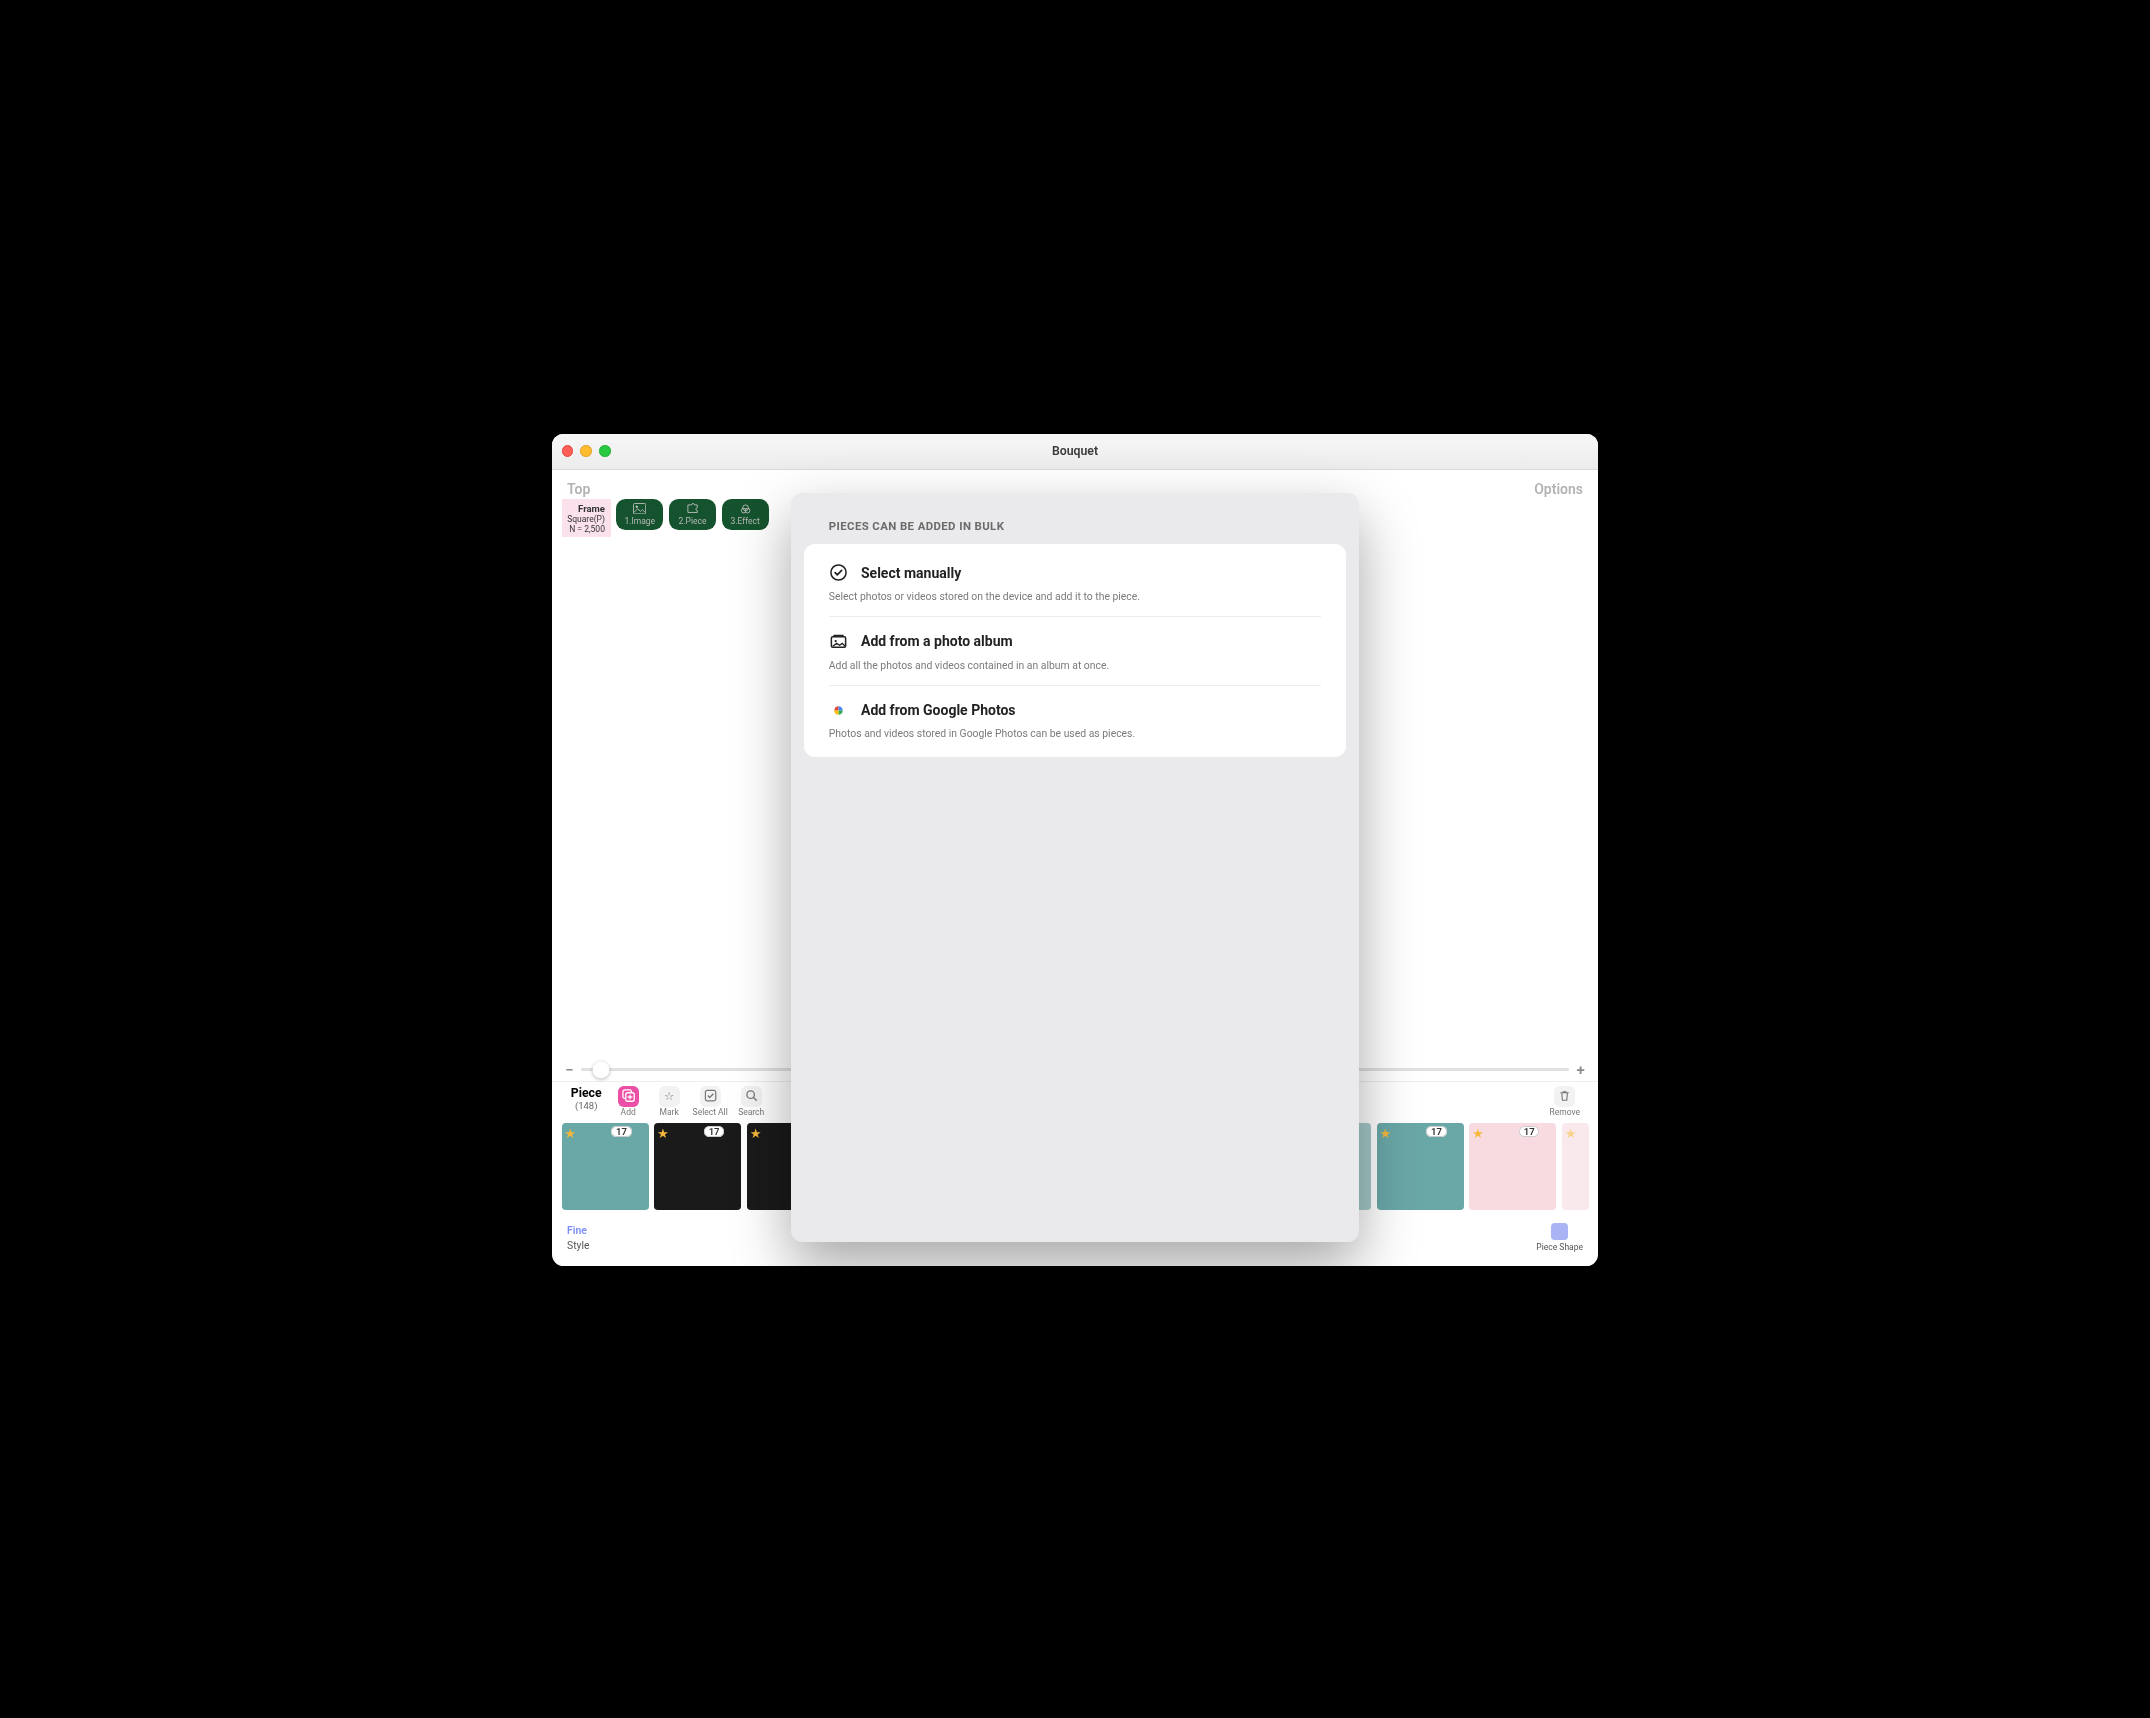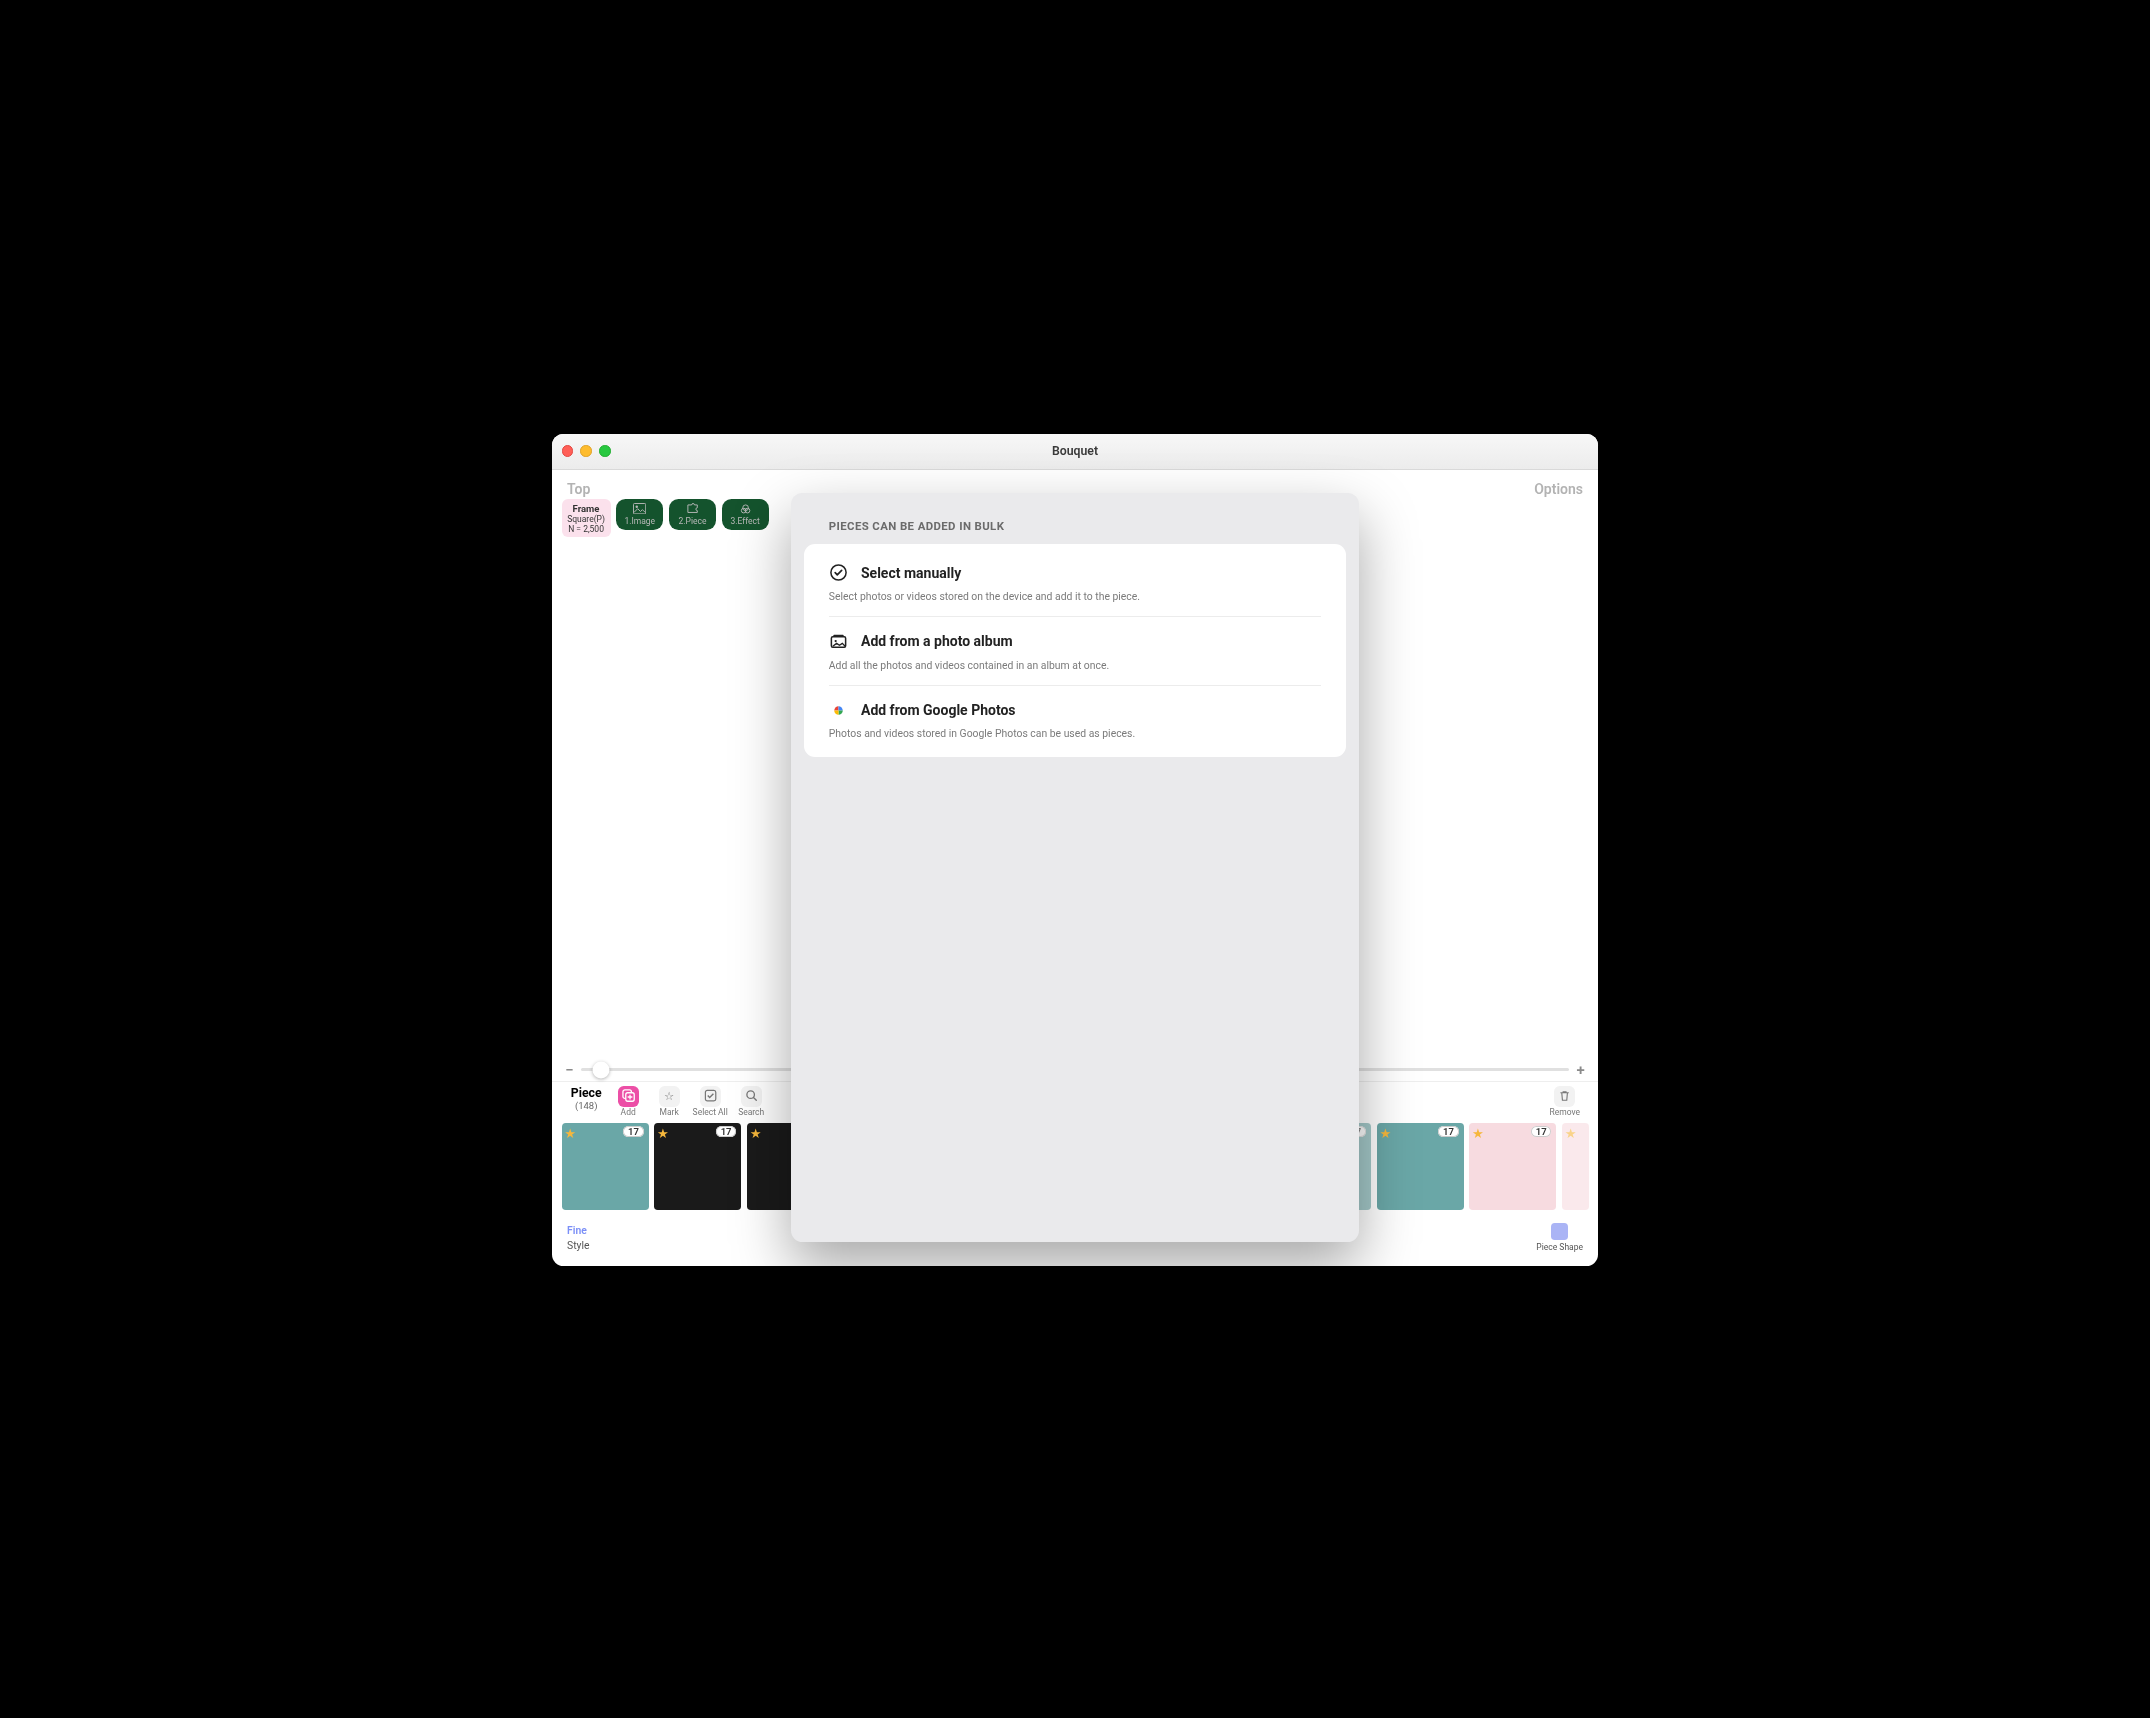--- a/index.html
+++ b/index.html
@@ -11,21 +11,21 @@
   .traffic{display:flex;gap:7.6px;}
   .dot{width:11.4px;height:11.4px;border-radius:50%;}
   .dot.red{background:#ff5f57;border:0.9px solid #e24640;}
   .dot.yellow{background:#febc2e;border:0.9px solid #dfa023;}
   .dot.green{background:#28c840;border:0.9px solid #1dad2c;}
   .title{position:absolute;left:0;right:0;text-align:center;font-size:12.3px;font-weight:600;color:#3a3a3a;}
   .toprow{display:flex;justify-content:space-between;align-items:center;padding:11.4px 15px 1.9px;text-align:center;}
   .toprow .left{font-size:14px;font-weight:600;color:#b3b3b3;}
   .toprow .right{font-size:14px;font-weight:600;color:#b3b3b3;}
   .chips{display:flex;align-items:flex-start;gap:5.7px;padding:0 9.5px 5.7px;}
-  .framechip{background:#fbe1ec;border-radius:6px;padding:3.8px 5.7px;text-align:center;min-width:49px;}
+  .framechip{background:#fbe1ec;border-radius:0;padding:3.8px 5.7px;text-align:right;min-width:49px;}
   .framechip .t{font-size:9.5px;font-weight:700;color:#333;}
   .framechip .s{font-size:8.5px;color:#333;}
   .pill{display:flex;flex-direction:column;align-items:center;justify-content:center;background:#14532d;border-radius:9.5px;padding:3.8px 7.6px;min-width:47px;color:#b8b8b8;}
   .pill .i{font-size:12.3px;line-height:1;}
   .pill .l{font-size:8.5px;margin-top:1.9px;}
   .canvas{flex:1 1 auto;}
   .slider{display:flex;align-items:center;gap:7.6px;padding:0 13.2px 1.9px;}
   .slider .minus,.slider .plus{color:#8a8a8a;font-size:15px;font-weight:600;}
   .track{flex:1;height:2.8px;background:#e0e0e0;border-radius:1.9px;position:relative;}
   .thumb{position:absolute;left:2%;top:50%;transform:translate(-50%,-50%);width:17px;height:17px;border-radius:50%;background:#fff;box-shadow:0 0.9px 3.8px rgba(0,0,0,.3);}
@@ -36,21 +36,21 @@
   .tbtn{display:flex;flex-direction:column;align-items:center;min-width:40px;color:#777;}
   .tbtn .ic{width:21px;height:21px;border-radius:5.7px;background:#f2f2f2;display:flex;align-items:center;justify-content:center;font-size:11.4px;color:#777;}
   .tbtn.add .ic{background:#ec4fa6;color:#fff;}
   .tbtn .lbl{font-size:8.5px;margin-top:0.9px;}
   .piecebar .spacer{flex:1;}
   .thumbs{display:flex;gap:5.7px;padding:3.8px 9.5px 7.6px;overflow:hidden;}
   .th{position:relative;width:87px;height:87px;border-radius:3.8px;background:#1a1a1a;flex:0 0 auto;}
   .th.teal{background:#6aa7a7;}
   .th.pink{background:#f7dbe0;}
   .th .star{position:absolute;top:2.8px;left:2.8px;color:#f6b73c;font-size:13.2px;}
-  .th .badge{position:absolute;top:2.8px;right:5px;background:#fff;border-radius:8.5px;padding:0 4.7px;font-size:9.5px;font-weight:600;color:#333;box-shadow:0 0 0 0.9px #ccc inset;}
+  .th .badge{position:absolute;top:2.8px;right:17px;background:#fff;border-radius:8.5px;padding:0 4.7px;font-size:9.5px;font-weight:600;color:#333;box-shadow:0 0 0 0.9px #ccc inset;}
   .th.ghost{opacity:.6;width:26.5px;}
   .bottomrow{display:flex;justify-content:space-between;align-items:flex-end;padding:5.7px 15px 13.2px;}
   .bottomrow .l1{font-size:10.4px;color:#7b8ff7;font-weight:600;}
   .bottomrow .l2{font-size:10.4px;color:#555;margin-top:1.9px;}
   .shape{display:flex;flex-direction:column;align-items:center;}
   .shape .sq{width:17px;height:17px;border-radius:3.8px;background:#aab4f5;}
   .shape .lbl{font-size:8.5px;color:#555;margin-top:1.9px;}
   .pinkstub{position:absolute;left:50%;transform:translateX(-50%);bottom:26.5px;width:76px;height:15px;border-radius:9.5px;background:#d94fa0;pointer-events:none;}
   
   .modal{position:absolute;left:50%;top:59px;transform:translateX(-50%);width:568px;bottom:24px;background:#eaeaec;border-radius:11.4px;box-shadow:0 24px 57px rgba(0,0,0,.35);padding:26.5px 13.2px 13.2px;display:flex;flex-direction:column;}

